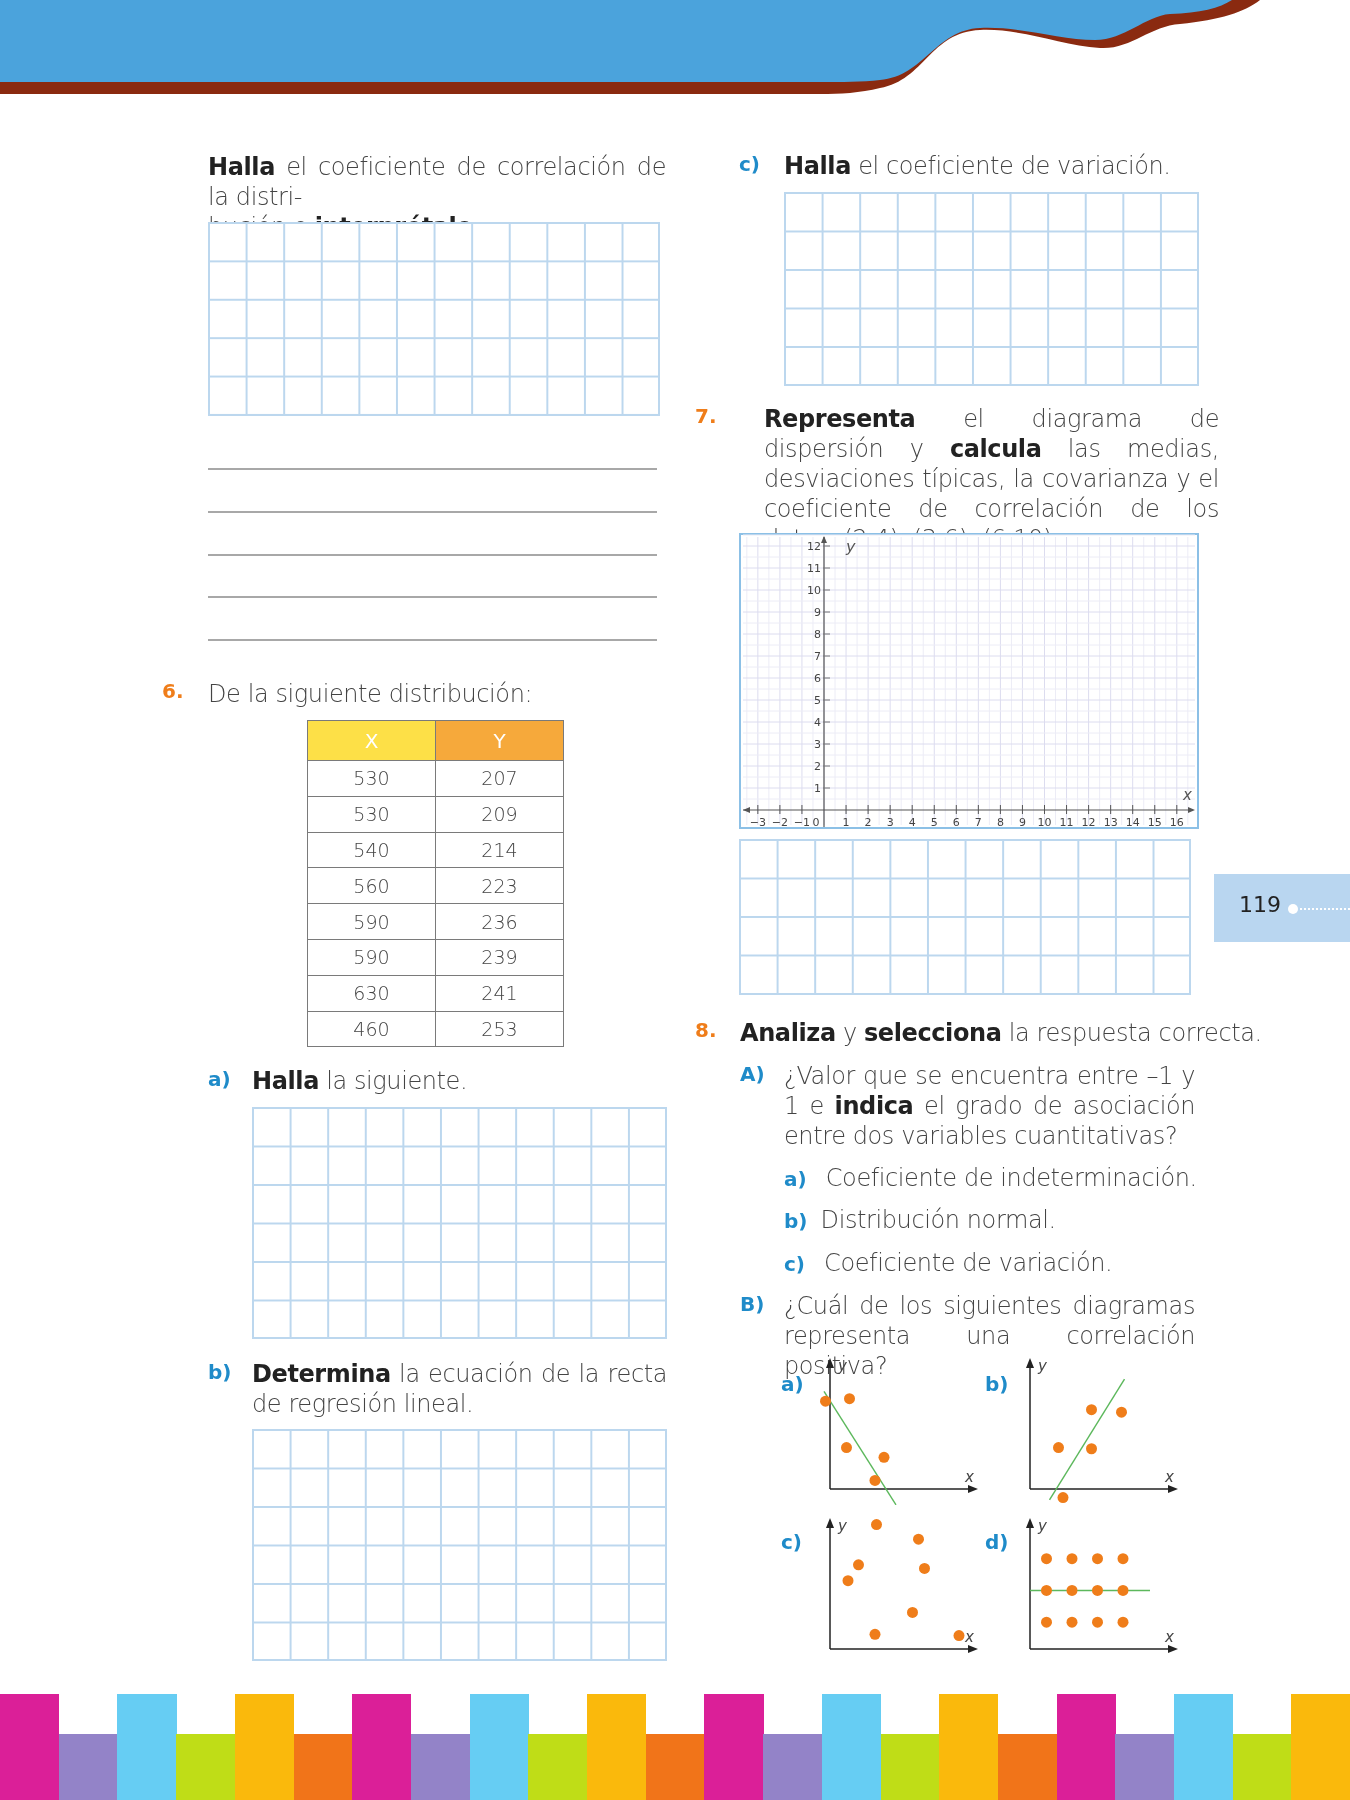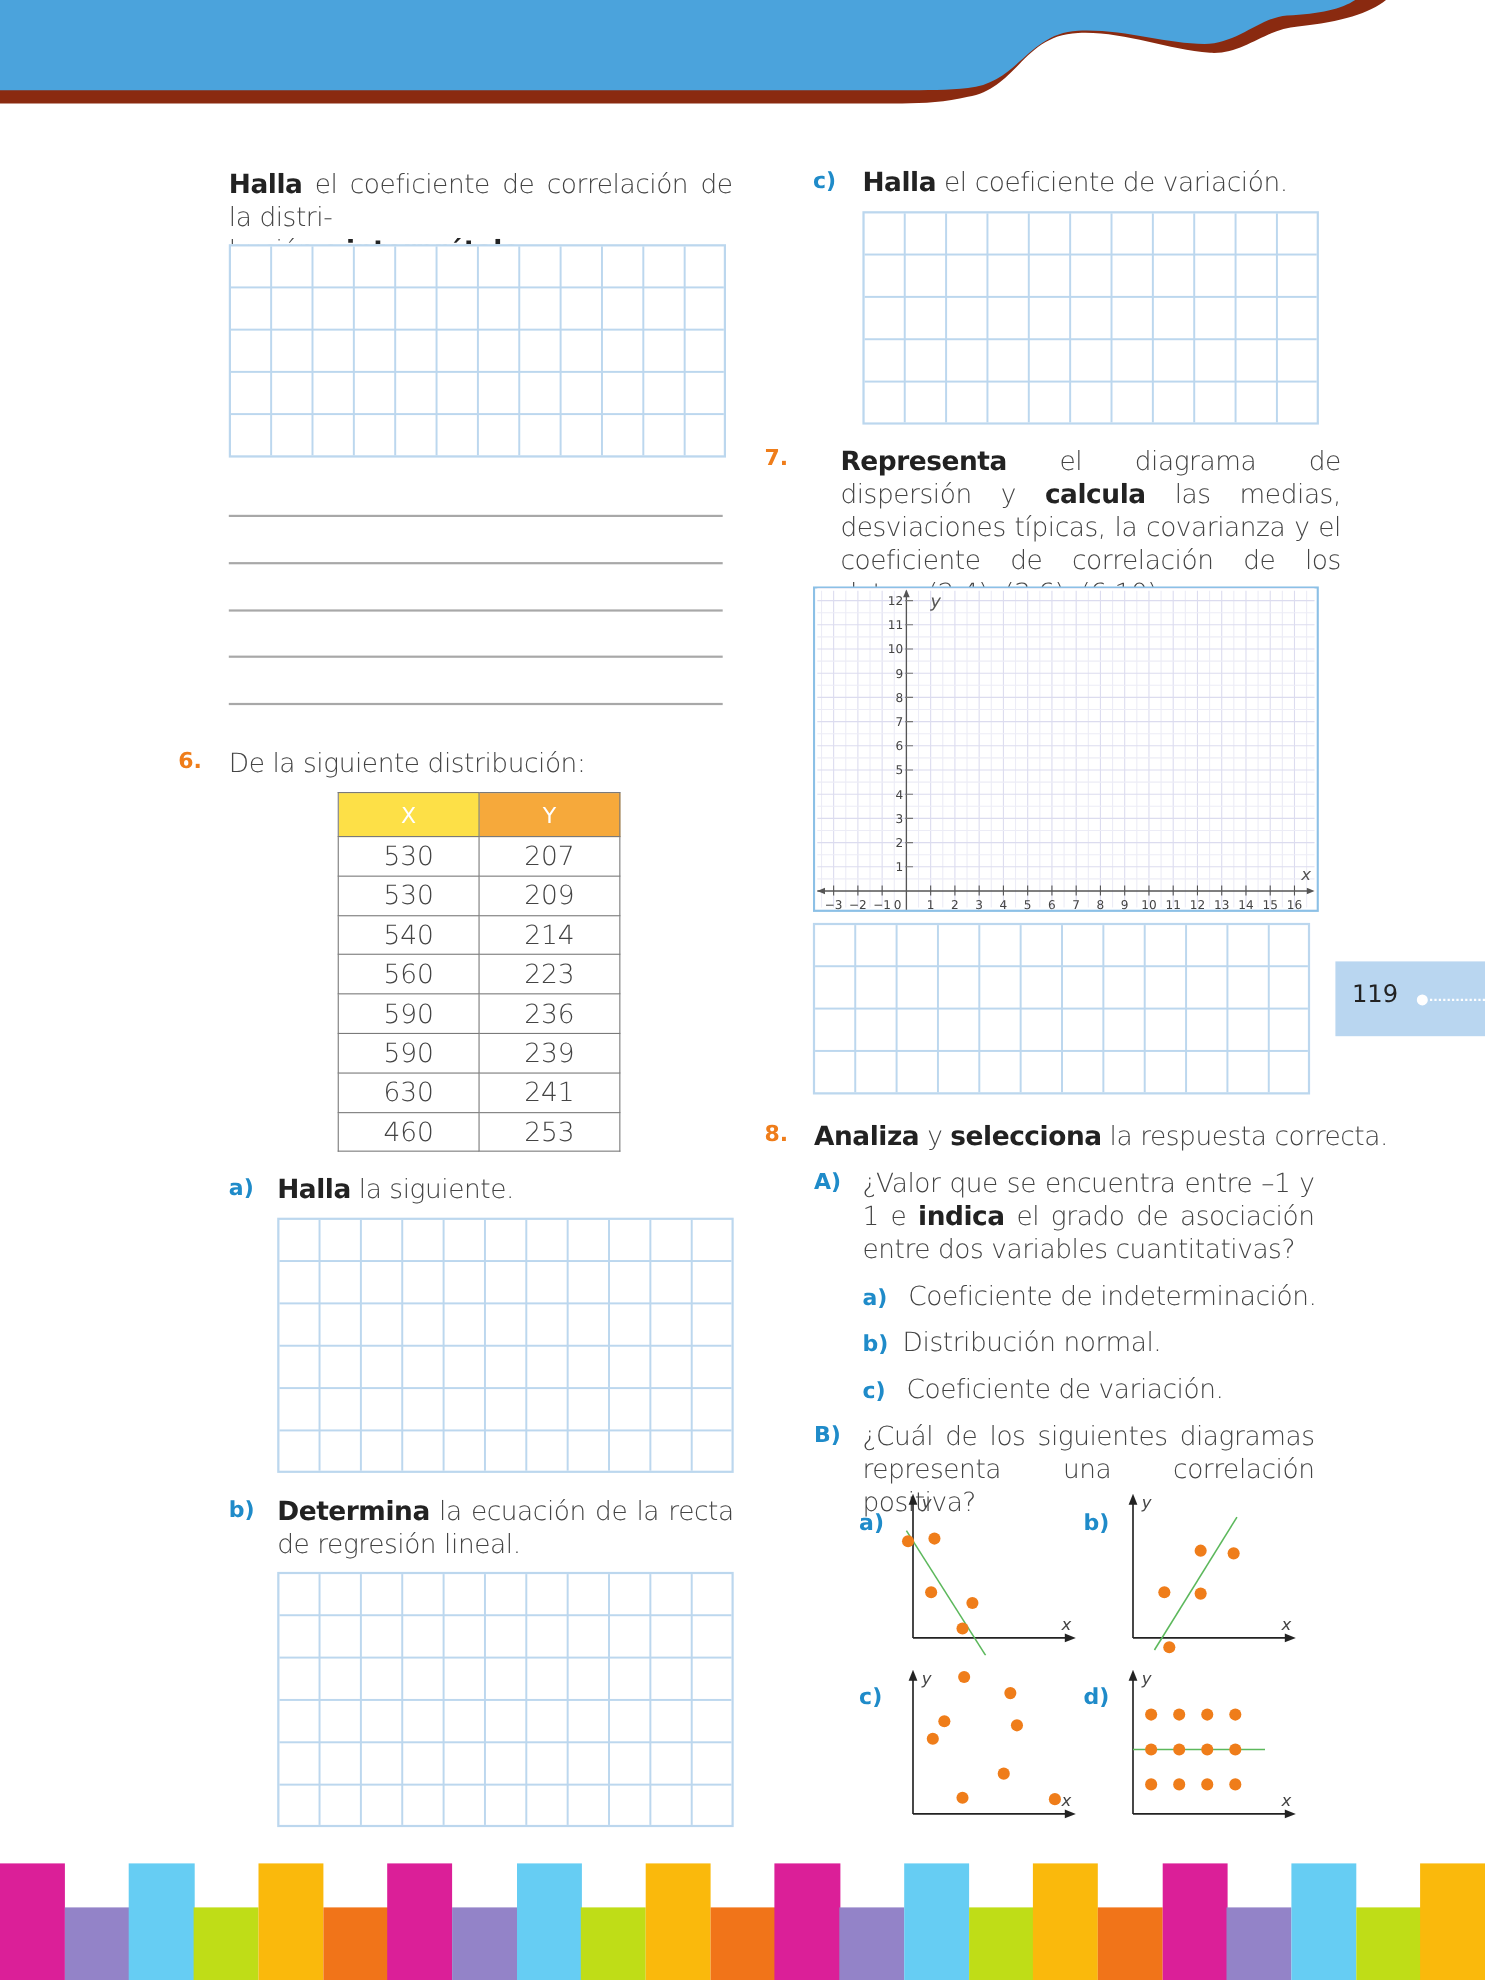--- a/index.html
+++ b/index.html
@@ -13,27 +13,27 @@
   .just { text-align: justify; }
   .grid-box {
     position: absolute;
     border: 2px solid #bcd7ee;
     background-color: #fff;
   }
   .rule { position: absolute; height: 2px; background: #a8a8a8; }
   table.dist { border-collapse: collapse; position: absolute; }
   table.dist th, table.dist td {
     border: 1.5px solid #7a7a7a; width: 128px; height: 35.8px;
-    text-align: center; font-size: 24px; font-weight: 300; color: #444;
+    text-align: center; font-size: 19px; font-weight: 300; color: #444;
   }
   table.dist th { color: #fff; font-weight: 400; font-size: 20px; height: 40px; }
   table.dist th.hx { background: #fde047; }
   table.dist th.hy { background: #f6a93b; }
   .page-tab { position: absolute; left: 1214px; top: 874px; width: 136px; height: 68px; background: #b9d6f0; }
-  .page-tab span { position: absolute; left: 15px; top: 18px; font-size: 22px; color: #222; text-align: center; }
+  .page-tab span { position: absolute; left: 25px; top: 18px; font-size: 22px; color: #222; text-align: center; }
   .page-dot { position: absolute; left: 74px; top: 30px; width: 10px; height: 10px; border-radius: 50%; background: #fff; }
   .page-dots { position: absolute; left: 86px; top: 34px; width: 50px; border-top: 2px dotted #fff; }
   .opt-row { position: absolute; text-align: center; }
 </style>
 </head>
 <body>
 
 <svg class="abs" style="left:0;top:0" width="1350" height="100">
   <path d="M0,0 H1260 C1245,12 1220,20 1180,24 C1150,26 1130,50 1100,48 C1060,45 1020,28 980,30 C930,32 925,80 880,88 C860,93 840,94 820,94 H0 Z" fill="#8a2a10"></path>
   <path d="M0,0 H1232 C1220,8 1200,13 1170,14 C1145,16 1125,40 1095,40 C1060,40 1020,26 980,28 C935,30 925,76 880,80 C862,82 842,82 820,82 H0 Z" fill="#4ba3dc"></path>

